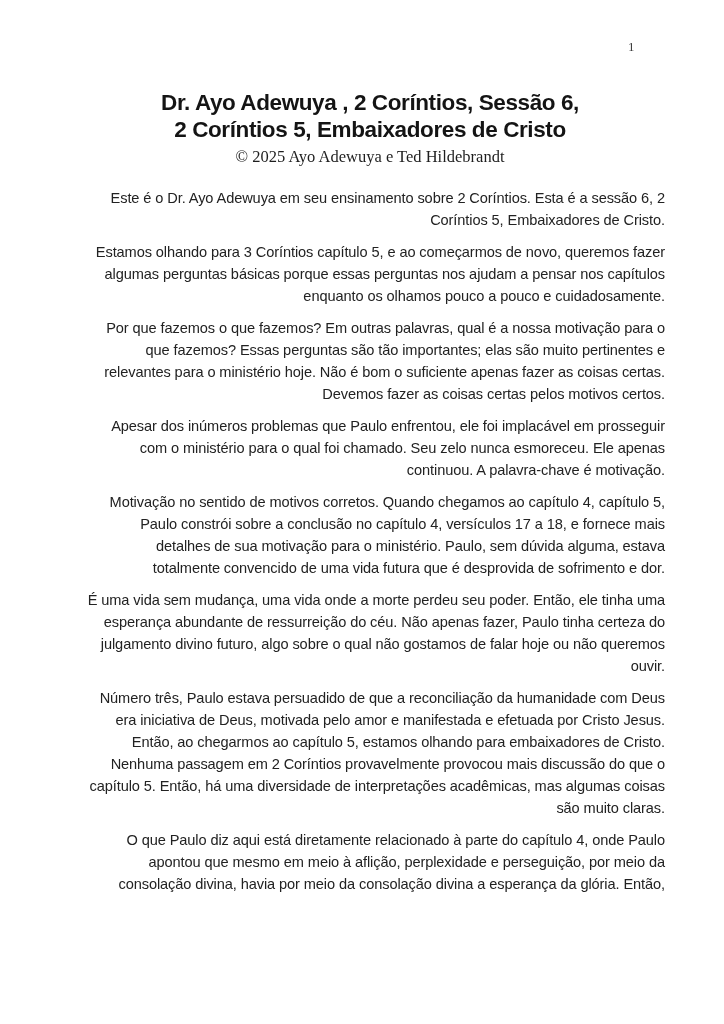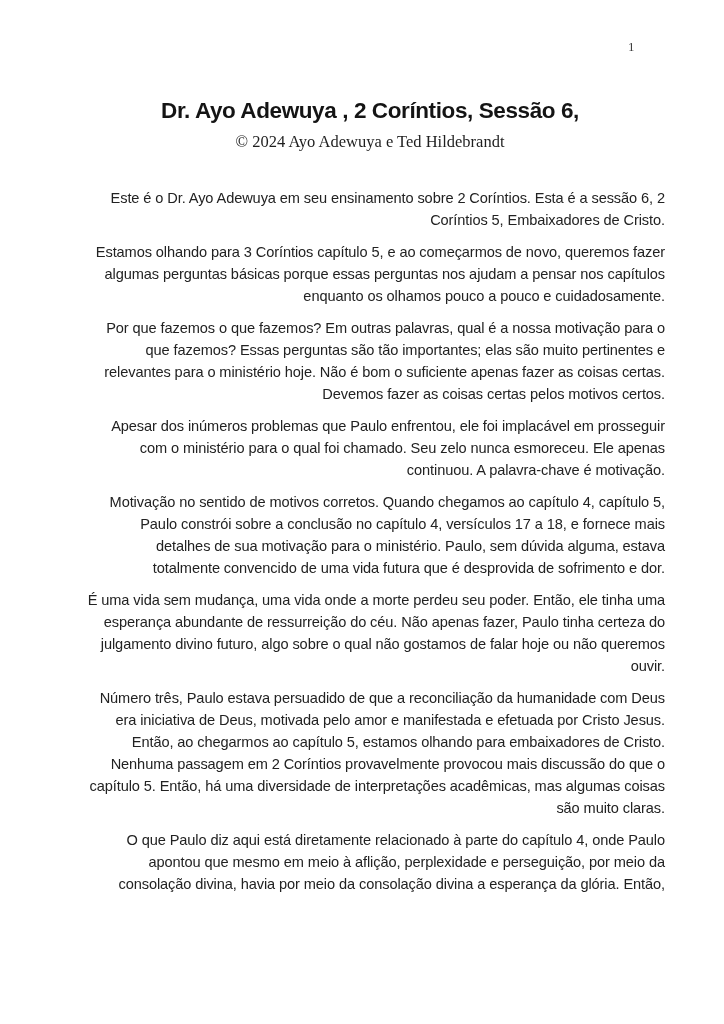--- a/index.html
+++ b/index.html
@@ -25,21 +25,21 @@
     color: #3d3d3d;
   }
   .doc-header {
     position: absolute;
     top: 89px;
     left: 77px;
     width: 586px;
     text-align: center;
   }
   .doc-title {
-    margin: 8px;
+    margin: 0;
     font-size: 22.5px;
     font-weight: bold;
     line-height: 27px;
     letter-spacing: -0.4px;
     color: #141414;
     text-align: center;
   }
   .doc-copyright {
     margin-top: 4px;
     font-family: "Liberation Serif", serif;
@@ -65,22 +65,23 @@
 </head>
 <body>
 
 <div class="page">
 
   <div class="page-number">1</div>
 
   <header class="doc-header">
     <h1 class="doc-title">
       <span>Dr. Ayo Adewuya , 2 Coríntios, Sessão 6,</span><br>
+      <span>2 Coríntios 5, Embaixadores de Cristo</span>
     </h1>
-    <div class="doc-copyright">© 2024 Ayo Adewuya e Ted Hildebrandt</div>
+    <div class="doc-copyright">© 2025 Ayo Adewuya e Ted Hildebrandt</div>
   </header>
 
   <main class="doc-body">
     <p>Este é o Dr. Ayo Adewuya em seu ensinamento sobre 2 Coríntios. Esta é a sessão 6, 2 Coríntios 5, Embaixadores de Cristo.</p>
     <p>Estamos olhando para 3 Coríntios capítulo 5, e ao começarmos de novo, queremos fazer algumas perguntas básicas porque essas perguntas nos ajudam a pensar nos capítulos enquanto os olhamos pouco a pouco e cuidadosamente.</p>
     <p>Por que fazemos o que fazemos? Em outras palavras, qual é a nossa motivação para o que fazemos? Essas perguntas são tão importantes; elas são muito pertinentes e relevantes para o ministério hoje. Não é bom o suficiente apenas fazer as coisas certas. Devemos fazer as coisas certas pelos motivos certos.</p>
     <p>Apesar dos inúmeros problemas que Paulo enfrentou, ele foi implacável em prosseguir com o ministério para o qual foi chamado. Seu zelo nunca esmoreceu. Ele apenas continuou. A palavra-chave é motivação.</p>
     <p>Motivação no sentido de motivos corretos. Quando chegamos ao capítulo 4, capítulo 5, Paulo constrói sobre a conclusão no capítulo 4, versículos 17 a 18, e fornece mais detalhes de sua motivação para o ministério. Paulo, sem dúvida alguma, estava totalmente convencido de uma vida futura que é desprovida de sofrimento e dor.</p>
     <p>É uma vida sem mudança, uma vida onde a morte perdeu seu poder. Então, ele tinha uma esperança abundante de ressurreição do céu. Não apenas fazer, Paulo tinha certeza do julgamento divino futuro, algo sobre o qual não gostamos de falar hoje ou não queremos ouvir.</p>
     <p>Número três, Paulo estava persuadido de que a reconciliação da humanidade com Deus era iniciativa de Deus, motivada pelo amor e manifestada e efetuada por Cristo Jesus. Então, ao chegarmos ao capítulo 5, estamos olhando para embaixadores de Cristo. Nenhuma passagem em 2 Coríntios provavelmente provocou mais discussão do que o capítulo 5. Então, há uma diversidade de interpretações acadêmicas, mas algumas coisas são muito claras.</p>

